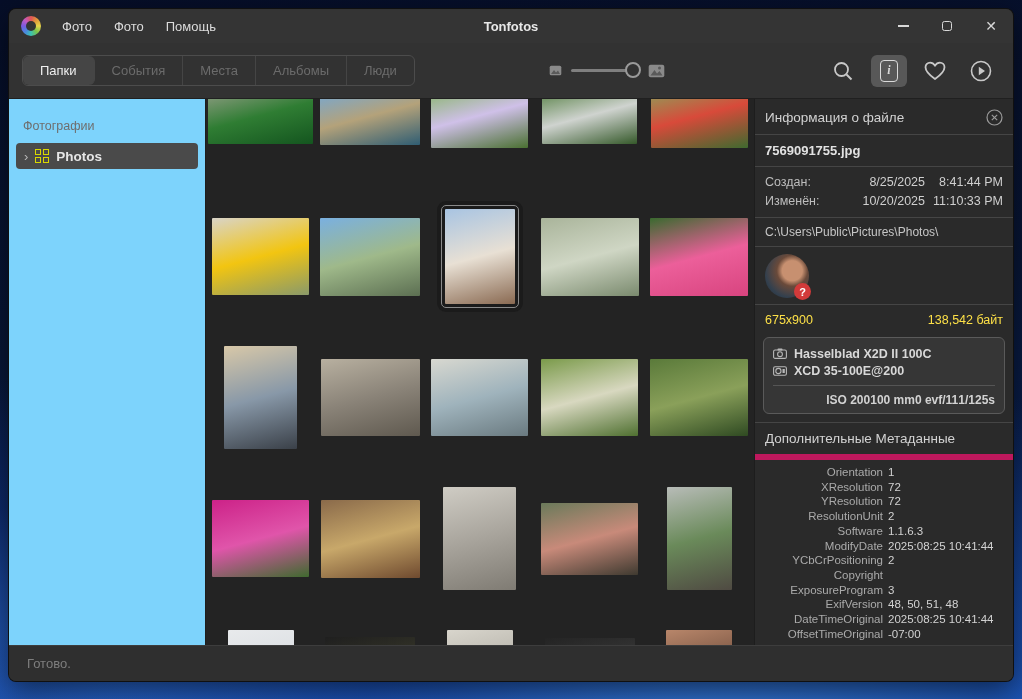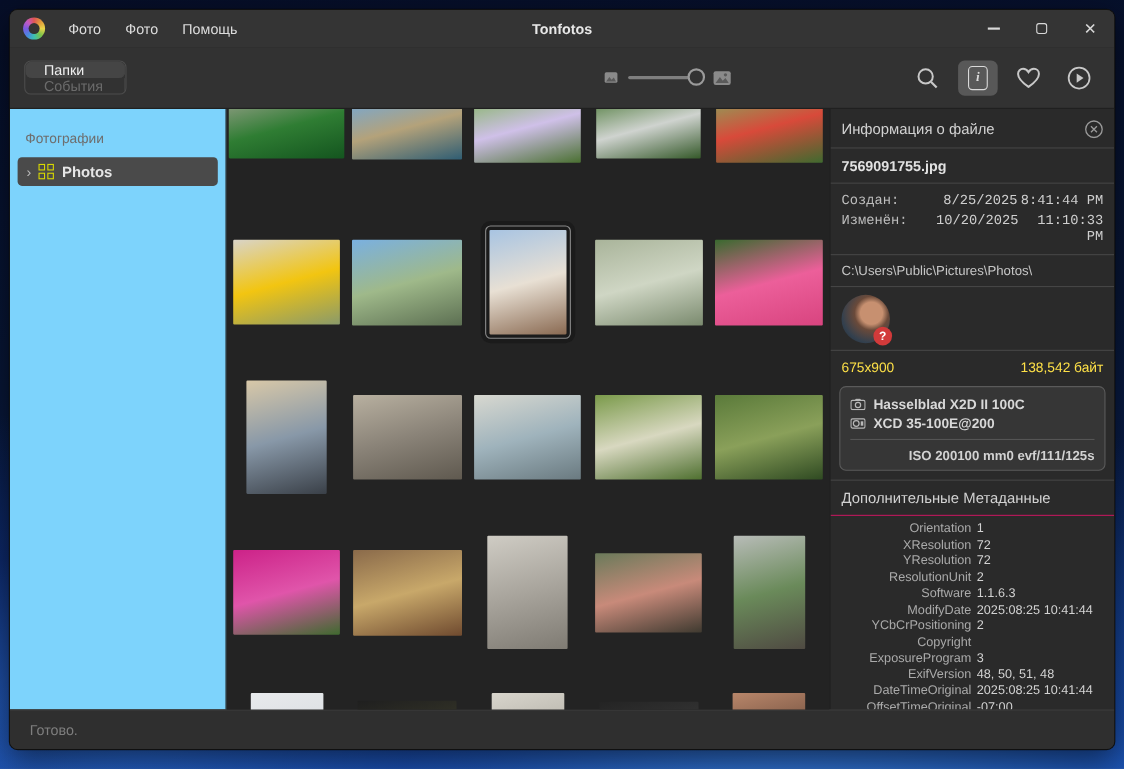--- a/index.html
+++ b/index.html
@@ -25,21 +25,21 @@
   .menus { display:flex; gap:4px; }
   .menu-item { color:#dcdcdc; font-size:13px; padding:4px 9px; border-radius:4px; cursor:default; }
   .win-title { position:absolute; left:0; right:0; text-align:center; color:#e8e8e8; font-size:13px; font-weight:bold; pointer-events:none; }
   .win-controls { margin-left:auto; display:flex; align-items:center; height:100%; }
   .win-btn { width:44px; height:100%; display:flex; align-items:center; justify-content:center; color:#d8d8d8; }
   .min-glyph { width:11px; height:1.5px; background:#d8d8d8; display:block; }
   .max-glyph { width:10px; height:10px; border:1.4px solid #d8d8d8; border-radius:2.5px; display:block; }
   .close-glyph { font-size:14px; line-height:1; }
   
   .toolbar { height:56px; background:#323232; display:flex; align-items:center; flex:none; position:relative; border-bottom:1px solid #202020; }
-  .tabgroup { display:flex; margin-left:13px; border:1px solid #4c4c4c; border-radius:6px; overflow:hidden; height:31px;flex-direction:column; }
+  .tabgroup { display:flex; margin-left:13px; border:1px solid #4c4c4c; border-radius:6px; overflow:hidden; height:31px; }
   .tab { display:flex; align-items:center; padding:0 17px; font-size:13px; color:#6b6b6b; border-right:1px solid #454545; }
   .tab:last-child { border-right:none; }
   .tab.active { background:#454545; color:#efefef; border-radius:6px; }
   .zoom-ctrl { position:absolute; left:540px; display:flex; align-items:center; gap:9px; }
   .pic-icon { display:block; }
   .slider-track { width:68px; height:3px; background:#7f7f7f; border-radius:2px; position:relative; }
   .slider-knob { position:absolute; right:-2px; top:-7px; width:16px; height:16px; border:2px solid #9a9a9a; border-radius:50%; background:#323232; }
   .tool-icons { margin-left:auto; margin-right:14px; display:flex; align-items:center; gap:10px; }
   .tool-btn { width:36px; height:32px; display:flex; align-items:center; justify-content:center; border-radius:6px; color:#c8c8c8; }
   .tool-btn.active { background:#585858; }
@@ -60,34 +60,34 @@
   .g-cell { width:110px; display:flex; align-items:center; justify-content:center; }
   .thumb { border-radius:1px; }
   .sel-wrap { border:1.5px solid #8a8a8a; box-shadow:0 0 0 4px #1b1b1b; border-radius:5px; padding:3px; background:#1b1b1b; }
   
   .panel { width:259px; background:#2a2a2a; border-left:1px solid #1d1d1d; flex:none; font-size:12.5px; color:#cfcfcf; overflow:hidden; }
   .p-head { display:flex; align-items:center; justify-content:space-between; padding:10px 10px 8px 10px; border-bottom:1px solid #454545; }
   .p-title { font-size:13.5px; color:#d2d2d2; }
   .p-close { color:#a0a0a0; }
   .p-file { font-weight:bold; color:#e2e2e2; font-size:13px; padding:8px 10px; border-bottom:1px solid #454545; }
   .p-dates { padding:5px 10px 7px 10px; border-bottom:1px solid #454545; }
-  .d-row { display:flex; align-items:flex-start; padding:2.5px 0;font-family:Liberation Mono, monospace; }
+  .d-row { display:flex; align-items:flex-start; padding:2.5px 0; }
   .d-label { flex:1; color:#bdbdbd; }
   .d-date { width:74px; text-align:right; }
   .d-time { width:78px; text-align:right; }
   .p-path { padding:7px 10px; color:#c6c6c6; border-bottom:1px solid #454545; font-size:12px; white-space:nowrap; }
   .p-faces { padding:7px 10px 6px 10px; border-bottom:1px solid #454545; }
   .avatar { width:44px; height:44px; border-radius:50%; position:relative;
     background:radial-gradient(circle at 62% 38%, #c79070 0 26%, #6a4a3a 40%, #33404e 70%, #222a34 100%); }
   .avatar-q { position:absolute; right:-2px; bottom:-2px; width:17px; height:17px; border-radius:50%; background:#d23a3a; color:#fff; font-size:11px; font-weight:bold; display:flex; align-items:center; justify-content:center; }
   .p-dims { display:flex; justify-content:space-between; padding:8px 10px; color:#fde047; }
   .cam-box { margin:2px 8px 8px 8px; border:1px solid #5a5a5a; border-radius:6px; background:#363636; padding:7px 9px 6px 9px; }
   .cam-line { display:flex; align-items:center; gap:7px; font-weight:bold; color:#d8d8d8; font-size:12.5px; padding:1.5px 0; }
   .cam-specs { display:flex; justify-content:flex-end; border-top:1px solid #555; margin-top:6px; padding-top:7px; font-weight:bold; font-size:12px; color:#d2d2d2; }
-  .meta-head { border-top:1px solid #454545; border-bottom:1px solid #be185d; padding:8px 10px; font-size:13.5px; color:#d2d2d2; }
+  .meta-head { border-top:1px solid #454545; border-bottom:6px solid #be185d; padding:8px 10px; font-size:13.5px; color:#d2d2d2; }
   .meta-rows { padding:5px 8px 0 0; }
   .m-row { display:flex; font-size:11.5px; line-height:14.7px; }
   .m-key { width:128px; text-align:right; color:#aaaaaa; flex:none; }
   .m-val { margin-left:5px; color:#d2d2d2; }
   
   .statusbar { height:36px; background:#2f2f2f; border-top:1px solid #3d3d3d; display:flex; align-items:center; padding:16px 18px; flex:none; }
   .status-text { color:#7e7e7e; font-size:13px; }
   svg { display:block; }
 </style>
 </head>

